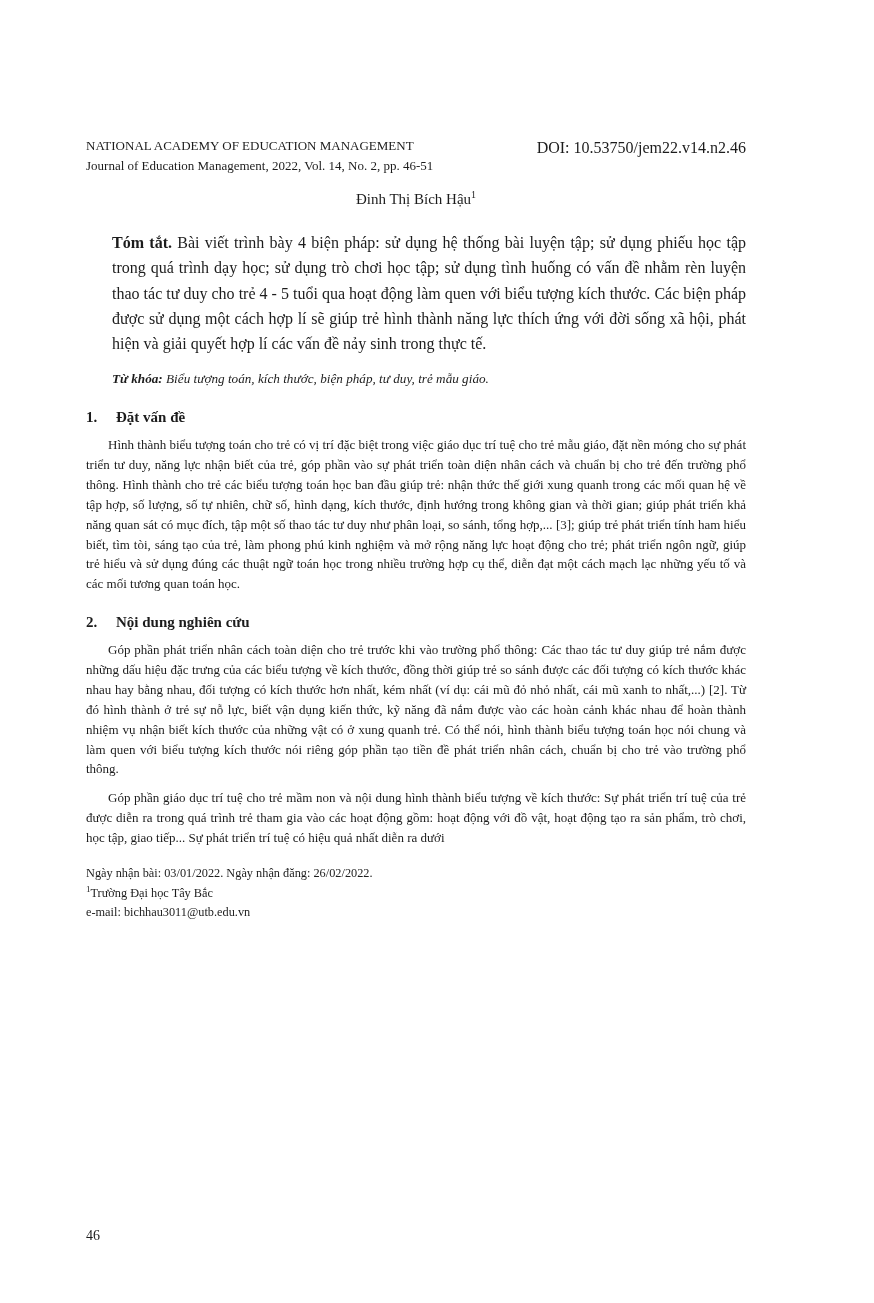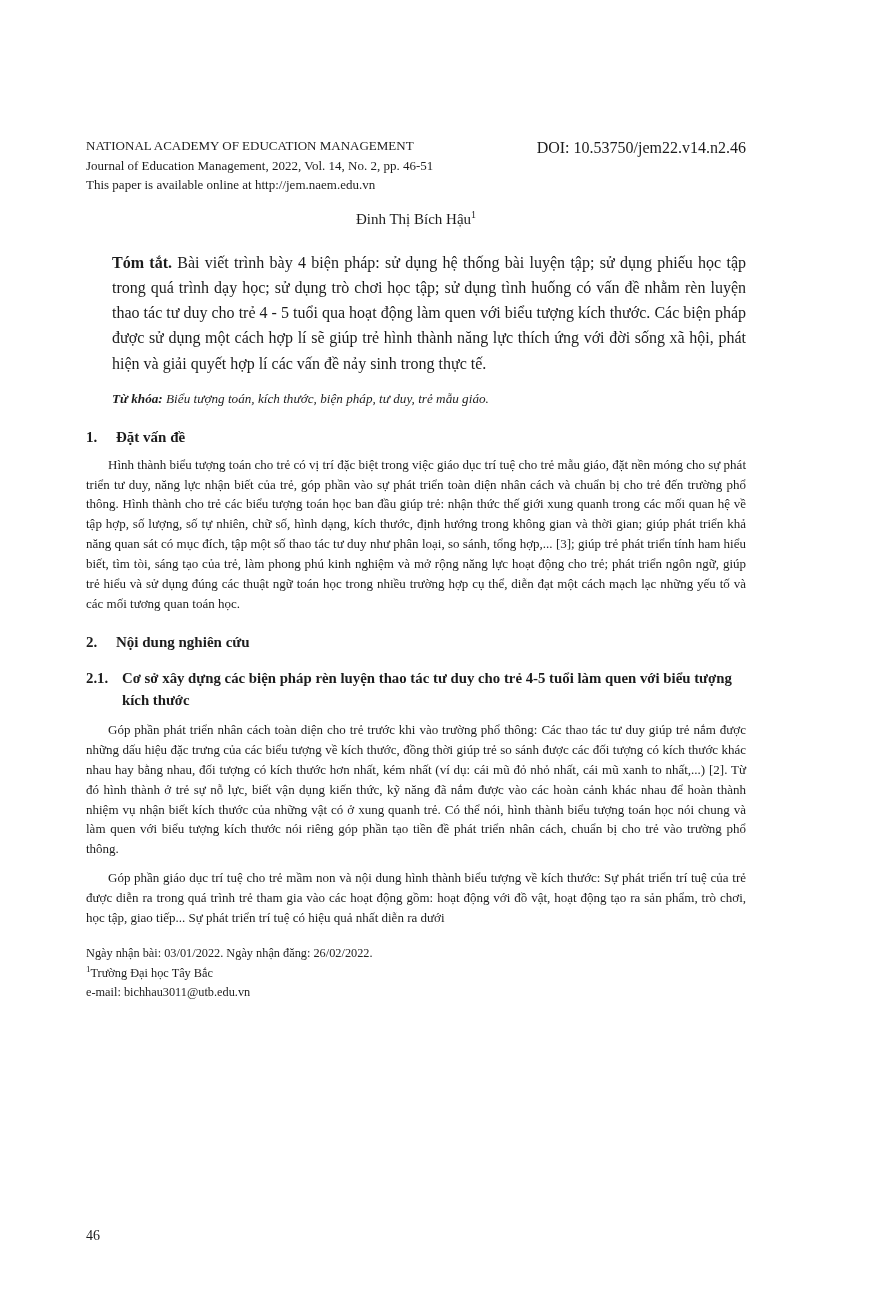--- a/index.html
+++ b/index.html
@@ -105,21 +105,20 @@
 </style>
 </head>
 <body>
 
 <div class="page">
 
   <div class="header-row">
     <div class="header-left">
       <div>NATIONAL ACADEMY OF EDUCATION MANAGEMENT</div>
       <div>Journal of Education Management, 2022, Vol. 14, No. 2, pp. 46-51</div>
-      <div>This paper is available online at http://jem.naem.edu.vn</div>
     </div>
     <div class="header-doi">DOI: 10.53750/jem22.v14.n2.46</div>
   </div>
 
 
   <div class="author-line">
     <span>Đinh Thị Bích Hậu</span><sup>1</sup>
   </div>
 
   <div class="abstract">
@@ -135,24 +134,20 @@
     <span>Đặt vấn đề</span>
   </h2>
 
   <p class="body-par">Hình thành biểu tượng toán cho trẻ có vị trí đặc biệt trong việc giáo dục trí tuệ cho trẻ mẫu giáo, đặt nền móng cho sự phát triển tư duy, năng lực nhận biết của trẻ, góp phần vào sự phát triển toàn diện nhân cách và chuẩn bị cho trẻ đến trường phổ thông. Hình thành cho trẻ các biểu tượng toán học ban đầu giúp trẻ: nhận thức thế giới xung quanh trong các mối quan hệ về tập hợp, số lượng, số tự nhiên, chữ số, hình dạng, kích thước, định hướng trong không gian và thời gian; giúp phát triển khả năng quan sát có mục đích, tập một số thao tác tư duy như phân loại, so sánh, tổng hợp,... [3]; giúp trẻ phát triển tính ham hiểu biết, tìm tòi, sáng tạo của trẻ, làm phong phú kinh nghiệm và mở rộng năng lực hoạt động cho trẻ; phát triển ngôn ngữ, giúp trẻ hiểu và sử dụng đúng các thuật ngữ toán học trong nhiều trường hợp cụ thể, diễn đạt một cách mạch lạc những yếu tố và các mối tương quan toán học.</p>
 
   <h2 class="sec-heading">
     <span class="sec-num">2.</span>
     <span>Nội dung nghiên cứu</span>
   </h2>
 
-  <h3 class="subsec-heading">
-    <span class="sec-num">2.1.</span>
-    <span>Cơ sở xây dựng các biện pháp rèn luyện thao tác tư duy cho trẻ 4-5 tuổi làm quen với biểu tượng kích thước</span>
-  </h3>
 
   <p class="body-par">Góp phần phát triển nhân cách toàn diện cho trẻ trước khi vào trường phổ thông: Các thao tác tư duy giúp trẻ nắm được những dấu hiệu đặc trưng của các biểu tượng về kích thước, đồng thời giúp trẻ so sánh được các đối tượng có kích thước khác nhau hay bằng nhau, đối tượng có kích thước hơn nhất, kém nhất (ví dụ: cái mũ đỏ nhỏ nhất, cái mũ xanh to nhất,...) [2]. Từ đó hình thành ở trẻ sự nỗ lực, biết vận dụng kiến thức, kỹ năng đã nắm được vào các hoàn cảnh khác nhau để hoàn thành nhiệm vụ nhận biết kích thước của những vật có ở xung quanh trẻ. Có thể nói, hình thành biểu tượng toán học nói chung và làm quen với biểu tượng kích thước nói riêng góp phần tạo tiền đề phát triển nhân cách, chuẩn bị cho trẻ vào trường phổ thông.</p>
   <p class="body-par">Góp phần giáo dục trí tuệ cho trẻ mầm non và nội dung hình thành biểu tượng về kích thước: Sự phát triển trí tuệ của trẻ được diễn ra trong quá trình trẻ tham gia vào các hoạt động gồm: hoạt động với đồ vật, hoạt động tạo ra sản phẩm, trò chơi, học tập, giao tiếp... Sự phát triển trí tuệ có hiệu quả nhất diễn ra dưới</p>
 
   <div class="footnotes">
     <div>Ngày nhận bài: 03/01/2022. Ngày nhận đăng: 26/02/2022.</div>
     <div><sup>1</sup><span>Trường Đại học Tây Bắc</span></div>
     <div>e-mail: bichhau3011@utb.edu.vn</div>
   </div>
 

